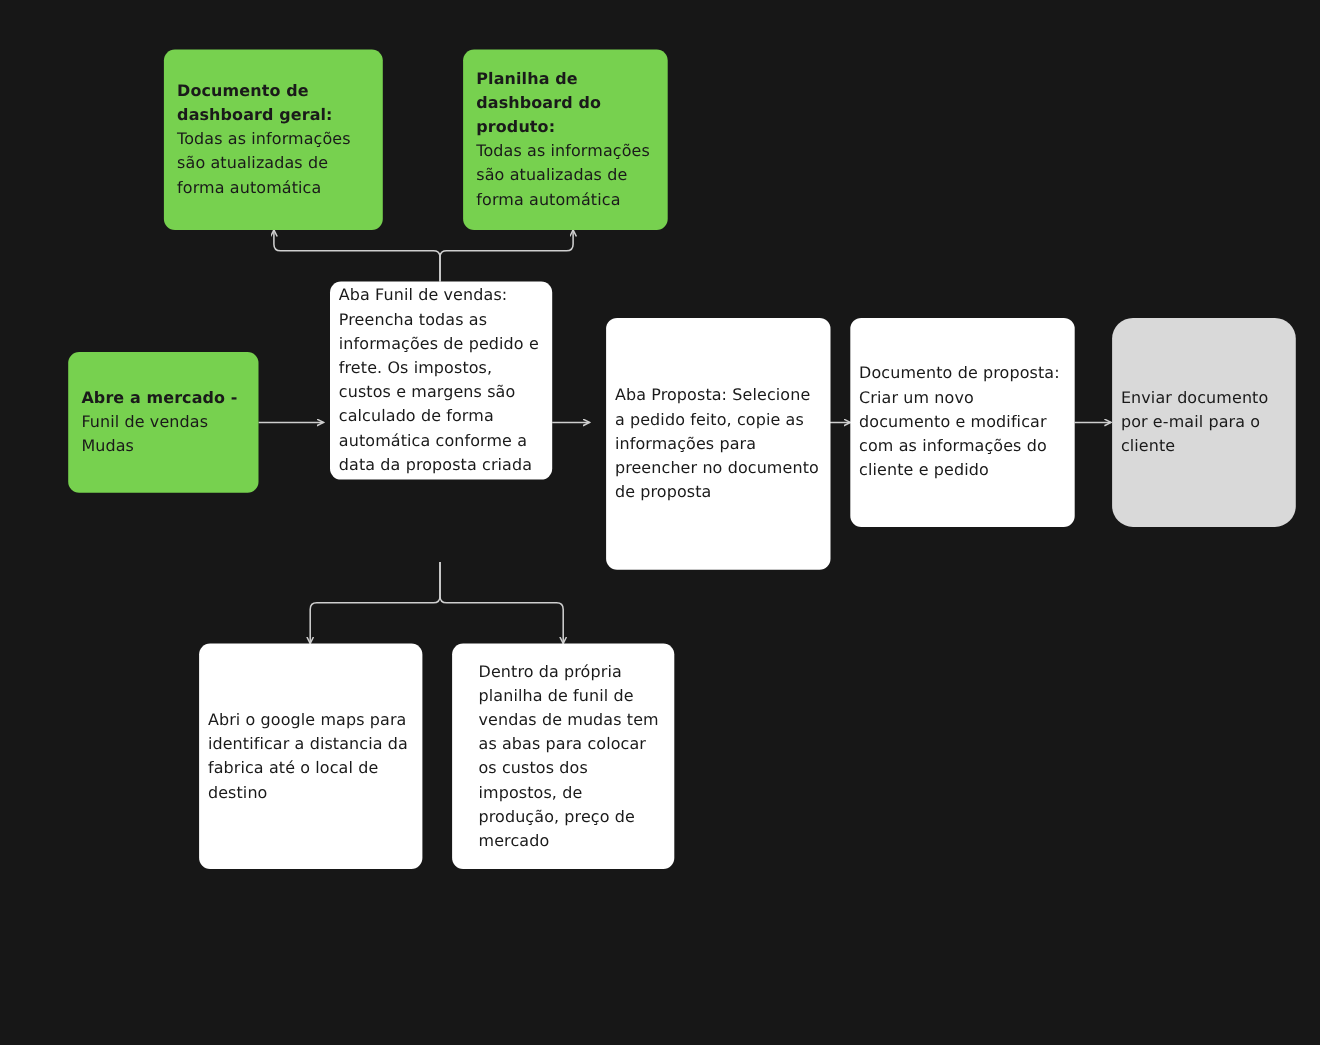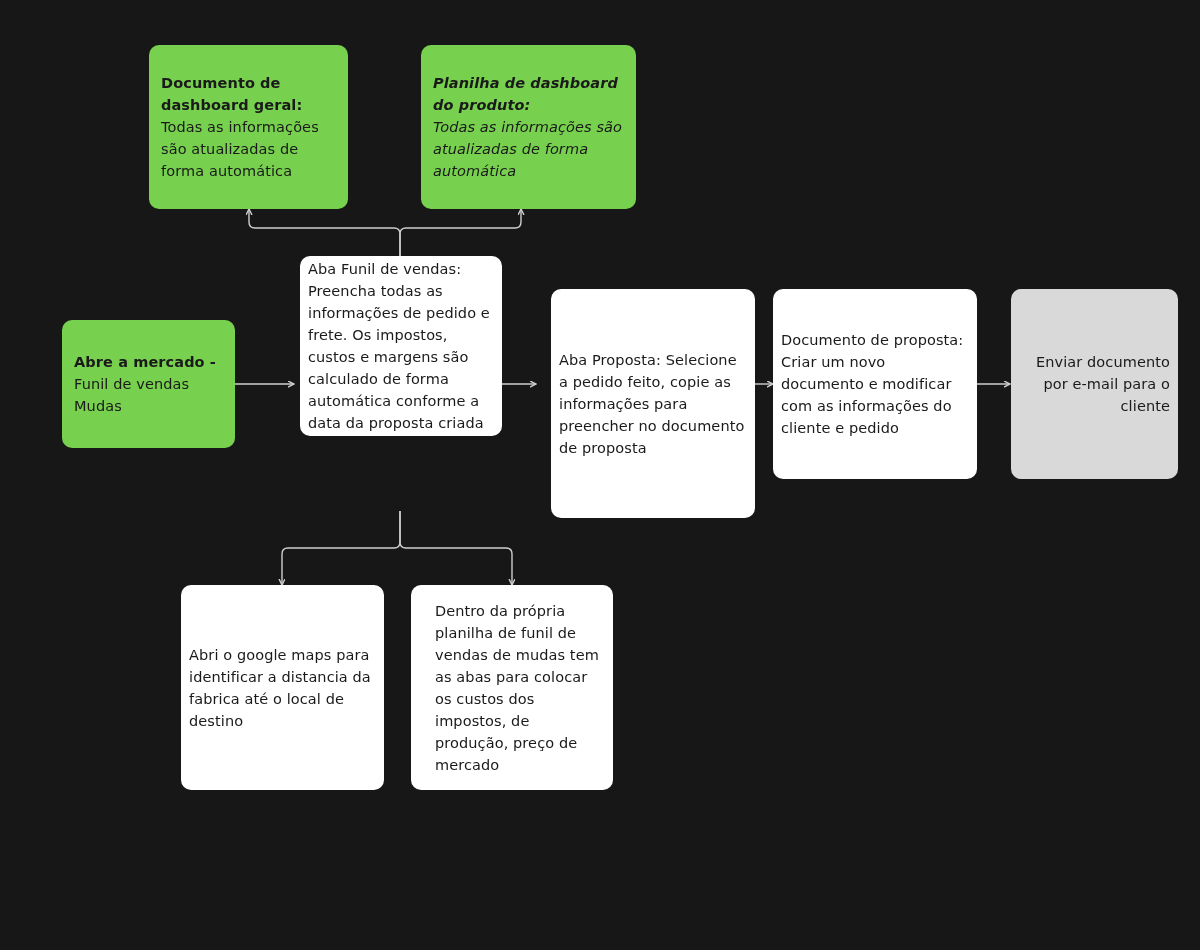--- a/index.html
+++ b/index.html
@@ -30,21 +30,21 @@
     word-wrap: break-word;
   }
   .node.green { background: #77D14F; }
   .node.white { background: #FFFFFF; }
   .node.gray  { background: #D9D9D9; }
   .node .title {
     font-weight: bold;
     display: block;
   }
   .node .body { display: block; }
-  .node.center-text { text-align: right; }
+  .node.center-text { text-align: left; border-radius: 19px; }
   .node.pad-l { padding: 0 12px; }
   .node.pad-s { padding: 0 8px; }
 
   svg.edges {
     position: absolute;
     left: 0;
     top: 0;
     width: 1200px;
     height: 950px;
     pointer-events: none;
@@ -82,21 +82,21 @@
     <path d="M400,511 L400,542 Q400,548 394,548 L288,548 Q282,548 282,554 L282,585" marker-end="url(#arrow)"></path>
 
     <path d="M400,511 L400,542 Q400,548 406,548 L506,548 Q512,548 512,554 L512,585" marker-end="url(#arrow)"></path>
   </svg>
 
   <div class="node green pad-l" style="left:149px; top:45px; width:199px; height:164px;">
     <span class="title">Documento de dashboard geral:</span>
     <span class="body">Todas as informações são atualizadas de forma automática</span>
   </div>
 
-  <div class="node green pad-l" style="left:421px; top:45px; width:215px; height:164px;font-style:italic;">
+  <div class="node green pad-l" style="left:421px; top:45px; width:186px; height:164px;">
     <span class="title">Planilha de dashboard do produto:</span>
     <span class="body">Todas as informações são atualizadas de forma automática</span>
   </div>
 
   <div class="node green pad-l" style="left:62px; top:320px; width:173px; height:128px;">
     <span class="title">Abre a mercado -</span>
     <span class="body">Funil de vendas Mudas</span>
   </div>
 
   <div class="node white pad-s" style="left:300px; top:256px; width:202px; height:180px;">

